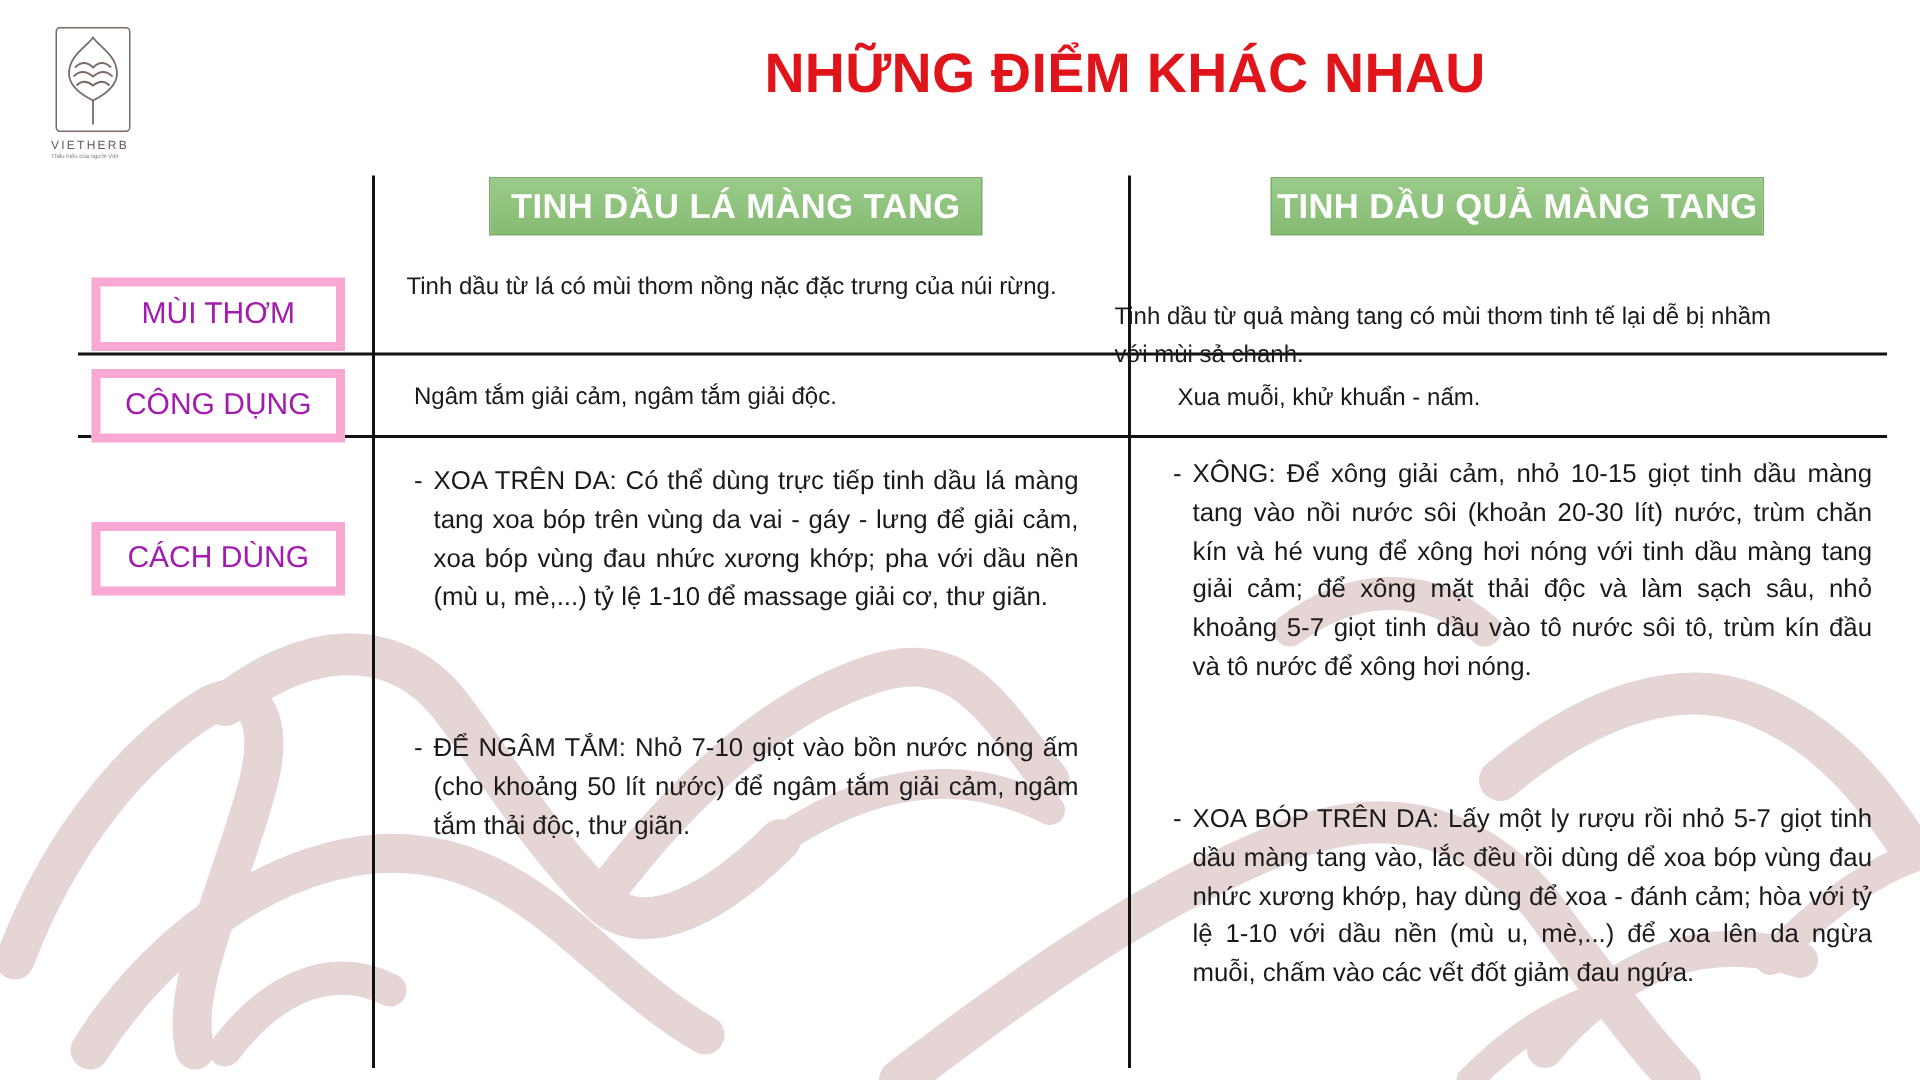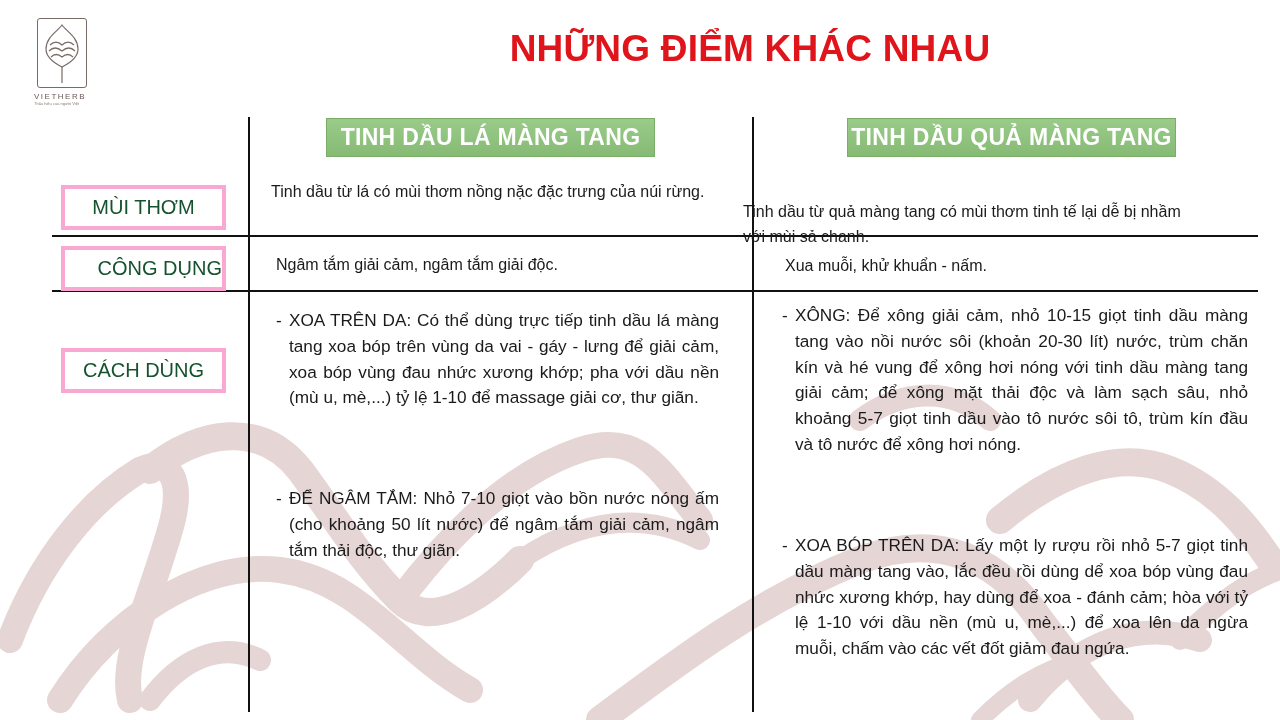--- a/index.html
+++ b/index.html
@@ -6,21 +6,21 @@
   body { width:1280px; height:720px; position:relative; overflow:hidden; background:#ffffff; font-family:"Liberation Sans", sans-serif; color:#1a1a1a; }
   .bg-art { position:absolute; left:0; top:0; width:1280px; height:720px; z-index:0; }
   .logo { position:absolute; left:34px; top:18px; width:56px; z-index:2; }
   .logo-frame { width:48px; height:68px; margin:0 auto; border:1.5px solid #7a6a66; border-radius:3px; position:relative; }
   .logo-brand { font-size:8px; letter-spacing:1.5px; color:#6b5a56; margin-top:4px; }
   .logo-tag { font-size:4px; color:#8a7a76; }
   .title { position:absolute; left:505px; top:28px; width:490px; text-align:center; font-family:"Liberation Sans", sans-serif; font-weight:bold; font-size:37px; color:#e0141b; letter-spacing:0.2px; z-index:2; }
   .vline { position:absolute; width:1.5px; background:#111; z-index:2; }
   .hline { position:absolute; height:1.5px; background:#111; z-index:2; }
   .col-head { position:absolute; height:37px; background:#8fc47e; border:1px solid #79ad68; color:#ffffff; font-weight:bold; font-size:23px; display:flex; align-items:center; justify-content:center; z-index:2; letter-spacing:0.3px; background:linear-gradient(#9acb89,#86bb74); }
-  .row-label { position:absolute; left:61px; width:157px; height:37px; border:4px solid #f9a8d4; background:#ffffff; display:flex; align-items:center; justify-content:center; font-size:20px; color:#14532d; z-index:2; }
+  .row-label { position:absolute; left:61px; width:157px; height:37px; border:6px solid #f9a8d4; background:#ffffff; display:flex; align-items:center; justify-content:center; font-size:20px; color:#a21caf; z-index:2; }
   .cell { position:absolute; font-size:16px; line-height:25px; color:#1a1a1a; z-index:2; }
   .cell.small { font-size:16px; }
   .bullet { position:absolute; z-index:2; font-size:17.2px; line-height:25.8px; color:#1a1a1a; }
   .bullet .dash { position:absolute; left:0; top:0; }
   .bullet .txt { margin-left:13px; text-align:justify; text-align-last:left; }
 </style>
 </head>
 <body>
 
 <svg class="bg-art" viewBox="0 0 1280 720" xmlns="http://www.w3.org/2000/svg">
@@ -66,21 +66,21 @@
 <div class="col-head" style="left:326px; top:118px; width:327px;">
   <span>TINH DẦU LÁ MÀNG TANG</span>
 </div>
 <div class="col-head" style="left:847px; top:118px; width:327px;">
   <span>TINH DẦU QUẢ MÀNG TANG</span>
 </div>
 
 <div class="row-label" style="top:185px;">
   <span>MÙI THƠM</span>
 </div>
-<div class="row-label" style="top:246px;justify-content:flex-end;">
+<div class="row-label" style="top:246px;">
   <span>CÔNG DỤNG</span>
 </div>
 <div class="row-label" style="top:308px;margin-top:40px;">
   <span>CÁCH DÙNG</span>
 </div>
 
 <div class="cell" style="left:271px; top:179px; width:460px;">Tinh dầu từ lá có mùi thơm nồng nặc đặc trưng của núi rừng.</div>
 <div class="cell" style="left:743px; top:179px; width:460px;margin-top:20px;">Tinh dầu từ quả màng tang có mùi thơm tinh tế lại dễ bị nhầm với mùi sả chanh.</div>
 
 <div class="cell small" style="left:276px; top:252px; width:460px;">Ngâm tắm giải cảm, ngâm tắm giải độc.</div>

